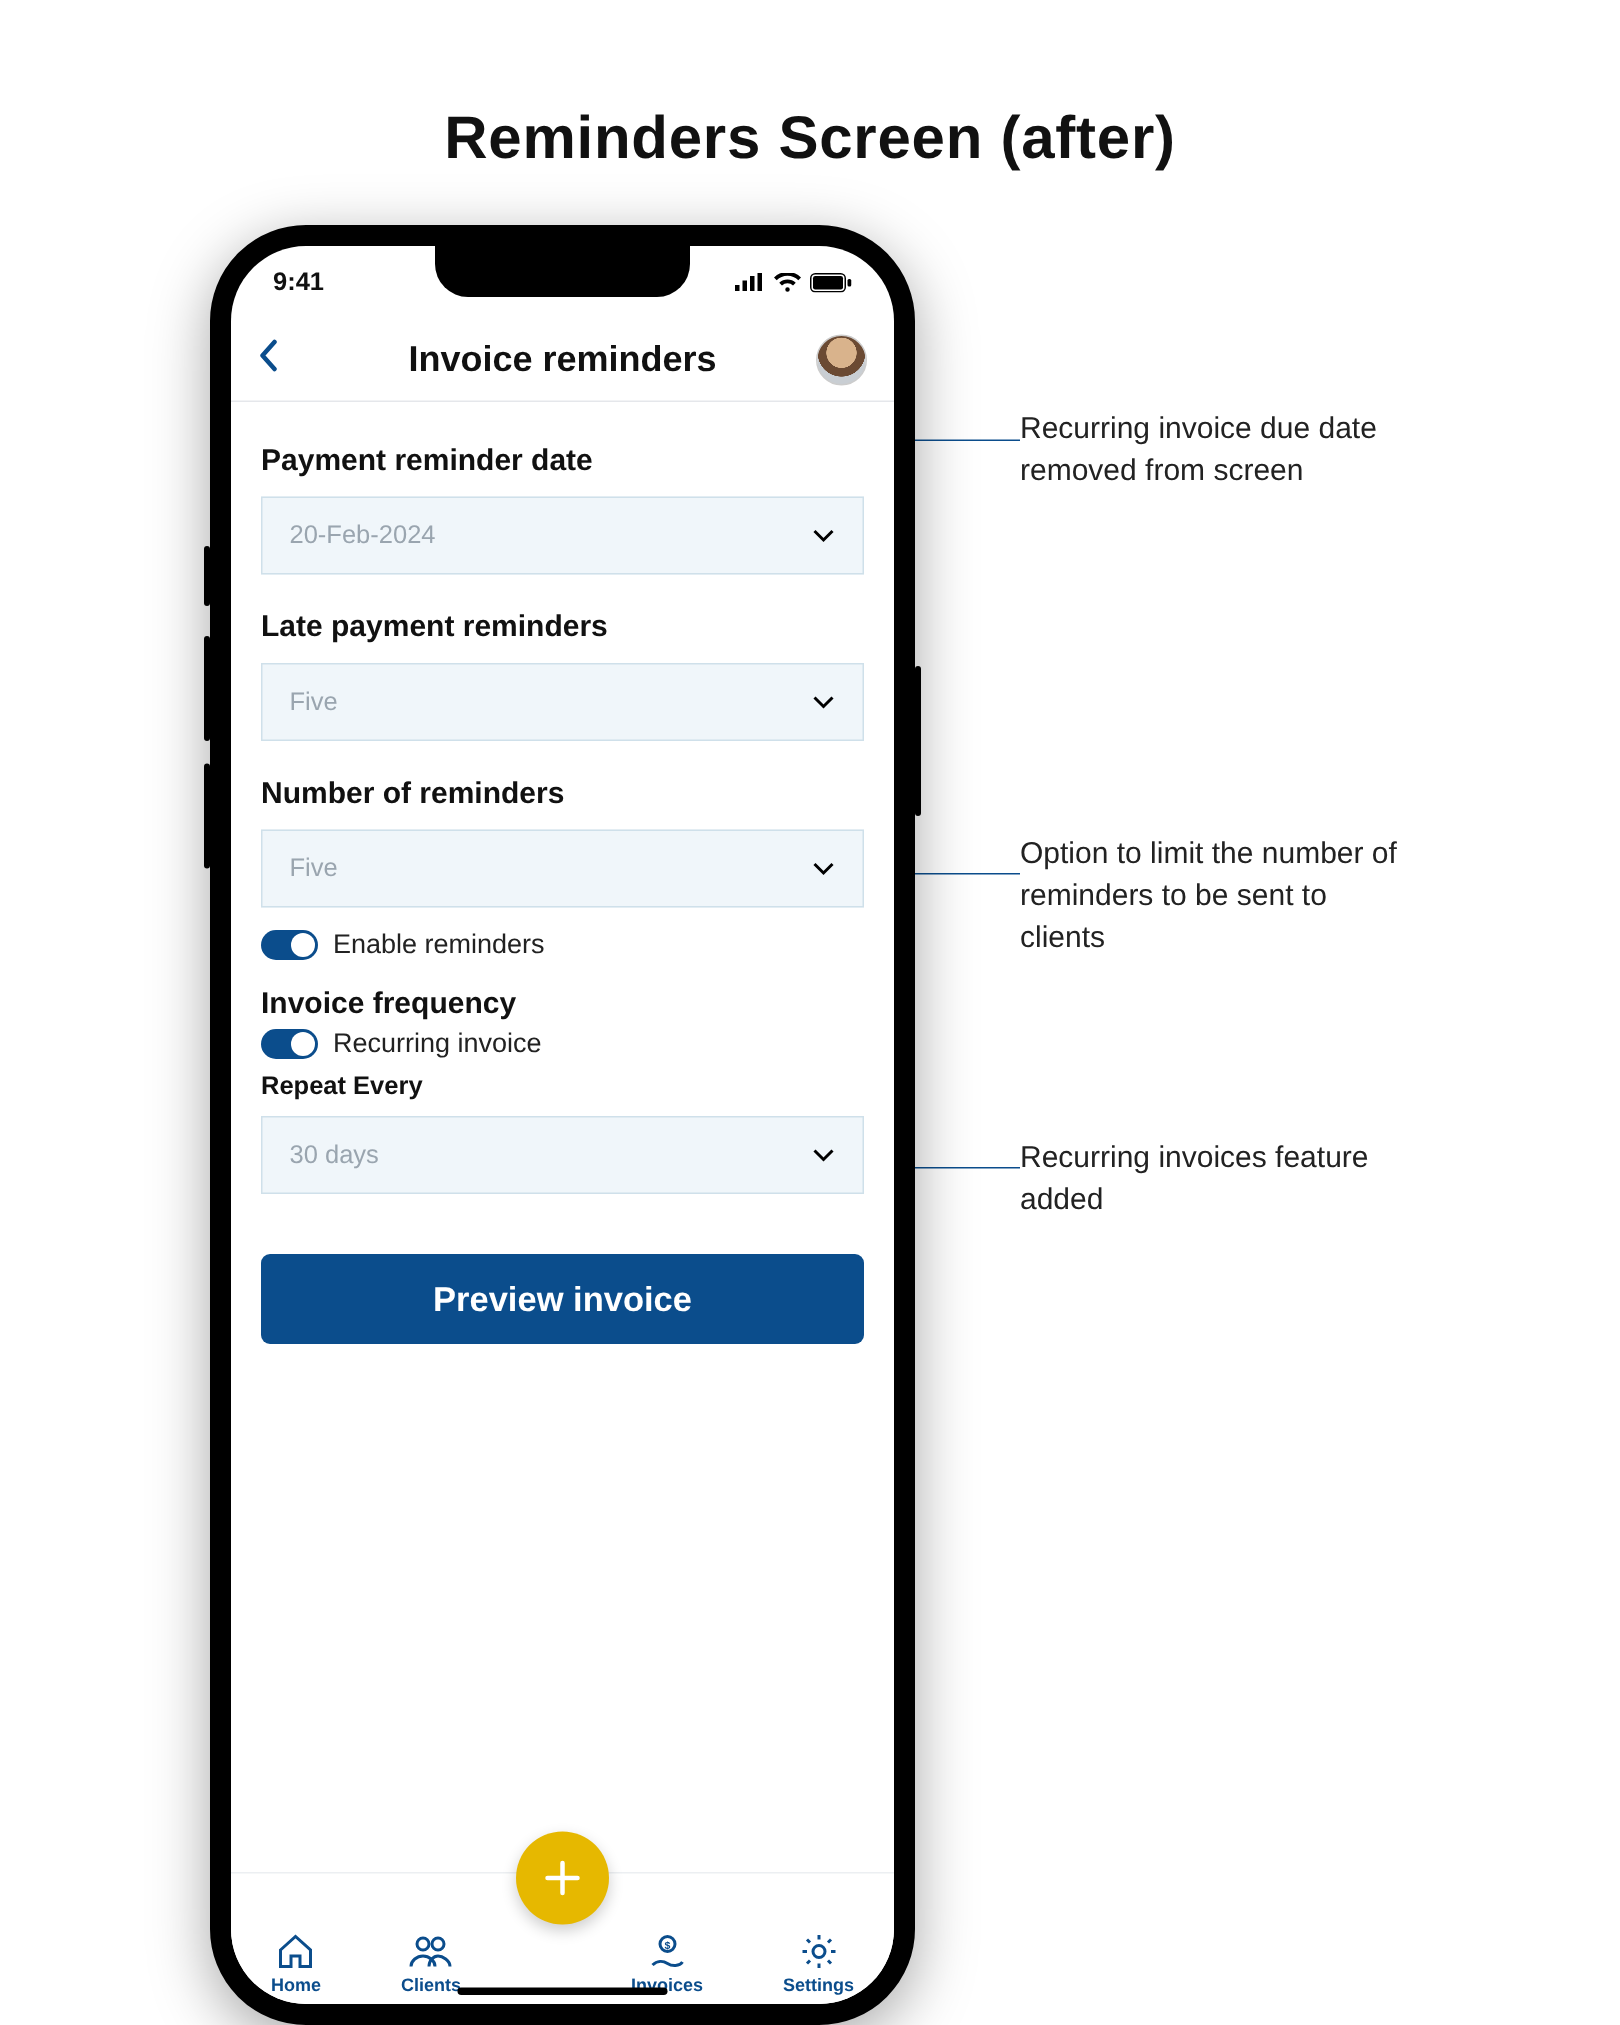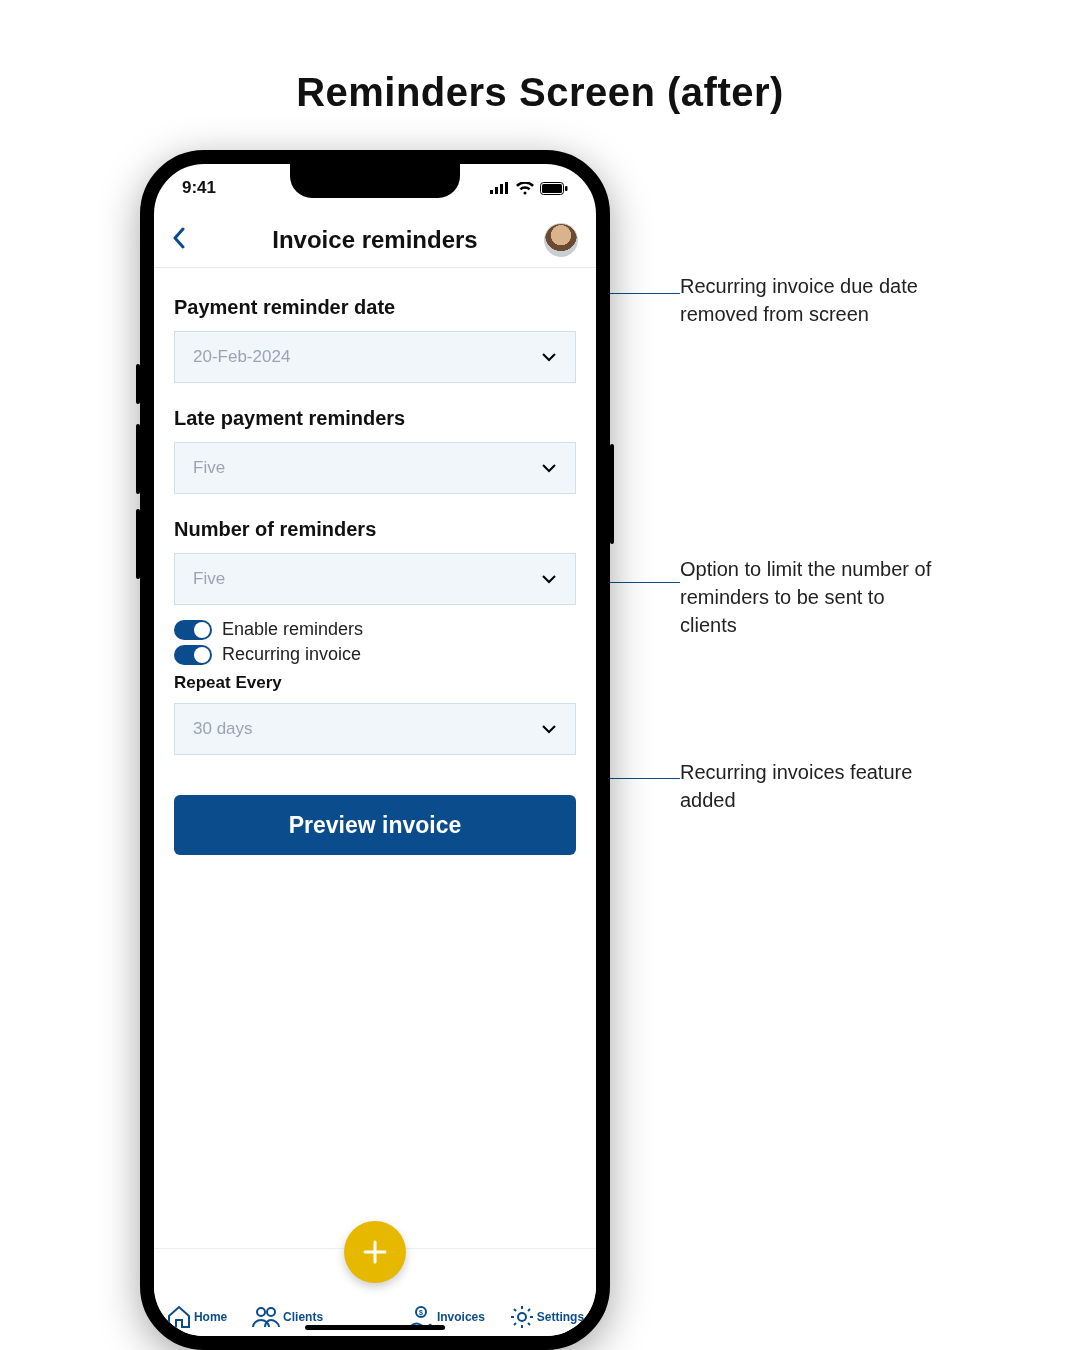--- a/index.html
+++ b/index.html
@@ -41,21 +41,21 @@
   .select-box { display: flex; align-items: center; justify-content: space-between; height: 52px; padding: 0 18px; border: 1px solid #cfe0ea; background: #f0f6fa; border-radius: 0; color: #9aa5af; font-size: 17px; }
   .select-box .chev { color: #222; }
 
   .toggle-row { display: flex; align-items: center; gap: 10px; margin-top: 14px; font-size: 18px; color: #222; }
   .toggle { width: 38px; height: 20px; border-radius: 12px; background: #0b4d8c; position: relative; flex: 0 0 auto; }
   .toggle .knob { position: absolute; right: 2px; top: 2px; width: 16px; height: 16px; background: #fff; border-radius: 50%; }
 
   .primary-btn { margin-top: 40px; height: 60px; background: #0b4d8c; color: #fff; font-size: 23px; font-weight: 800; border-radius: 6px; display: flex; align-items: center; justify-content: center; }
 
   .bottom-nav { position: relative; height: 88px; border-top: 1px solid #eceff2; display: flex; align-items: flex-end; justify-content: space-around; padding-bottom: 6px; background:#fff; }
-  .nav-item { display: flex; flex-direction: row; align-items: center; gap: 2px; color: #0b4d8c; font-size: 12px; font-weight: 600; }
+  .nav-item { display: flex; flex-direction: column; align-items: center; gap: 2px; color: #0b4d8c; font-size: 12px; font-weight: 600; }
   .nav-item svg { stroke: #0b4d8c; }
   .fab { position: absolute; top: -28px; left: 50%; transform: translateX(-50%); width: 62px; height: 62px; border-radius: 50%; background: #e6b800; display: flex; align-items: center; justify-content: center; box-shadow: 0 4px 10px rgba(0,0,0,0.2); }
   .home-ind { position: absolute; bottom: 6px; left: 50%; transform: translateX(-50%); width: 140px; height: 5px; background: #000; border-radius: 4px; }
 
   
   .anno { position: absolute; font-size: 20px; line-height: 1.4; color: #222; width: 260px; }
   .anno-line { position: absolute; height: 1px; background: #0b4d8c; }
 </style>
 </head>
 <body>
@@ -137,20 +137,21 @@
               </svg></span>
         </div>
 
         <div class="toggle-row">
           <span class="toggle">
               <span class="knob"></span>
             </span>
           <span>Enable reminders</span>
         </div>
 
+        <div class="section-label tight">Invoice frequency</div>
         <div class="toggle-row" style="margin-top:4px;">
           <span class="toggle">
               <span class="knob"></span>
             </span>
           <span>Recurring invoice</span>
         </div>
         <div class="sub-label">Repeat Every</div>
         <div class="select-box">
           <span>30 days</span>
           <span class="chev"><svg width="16" height="10" viewBox="0 0 16 10" fill="none" stroke="#000" stroke-width="2">

